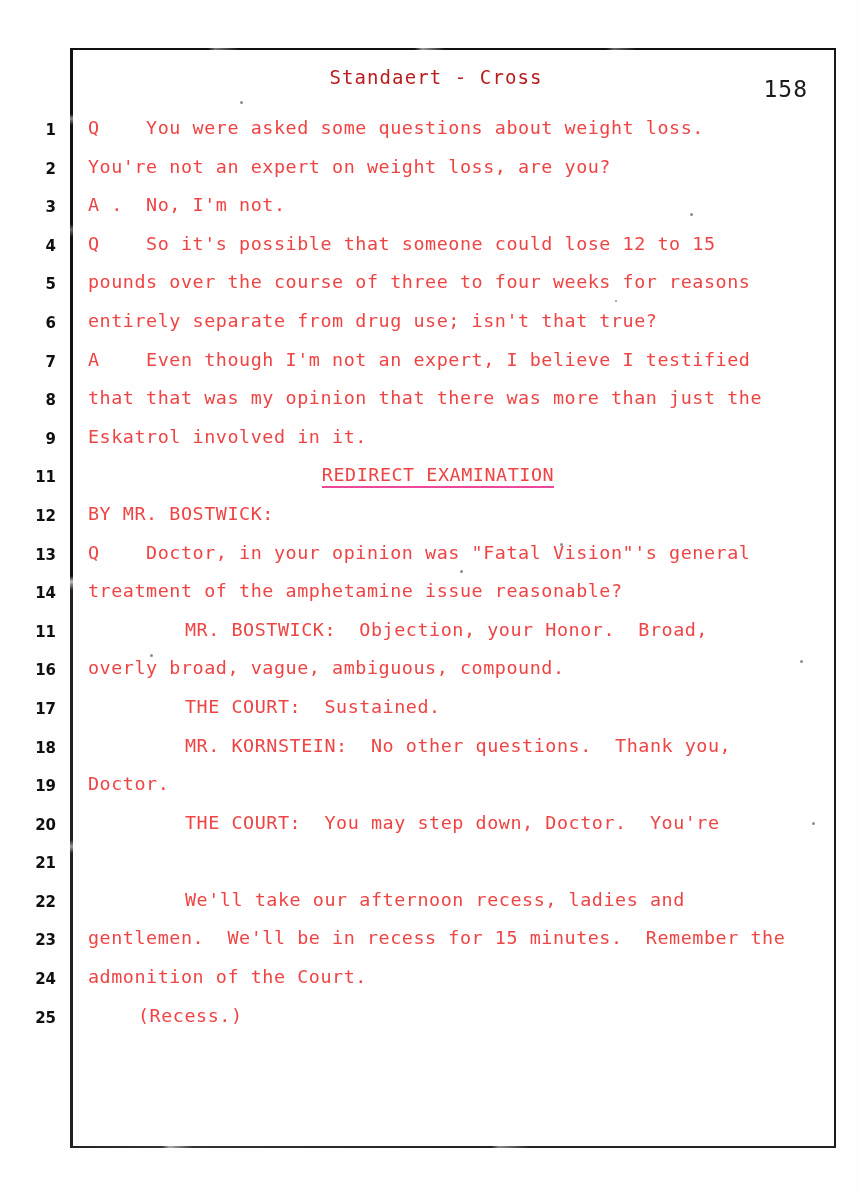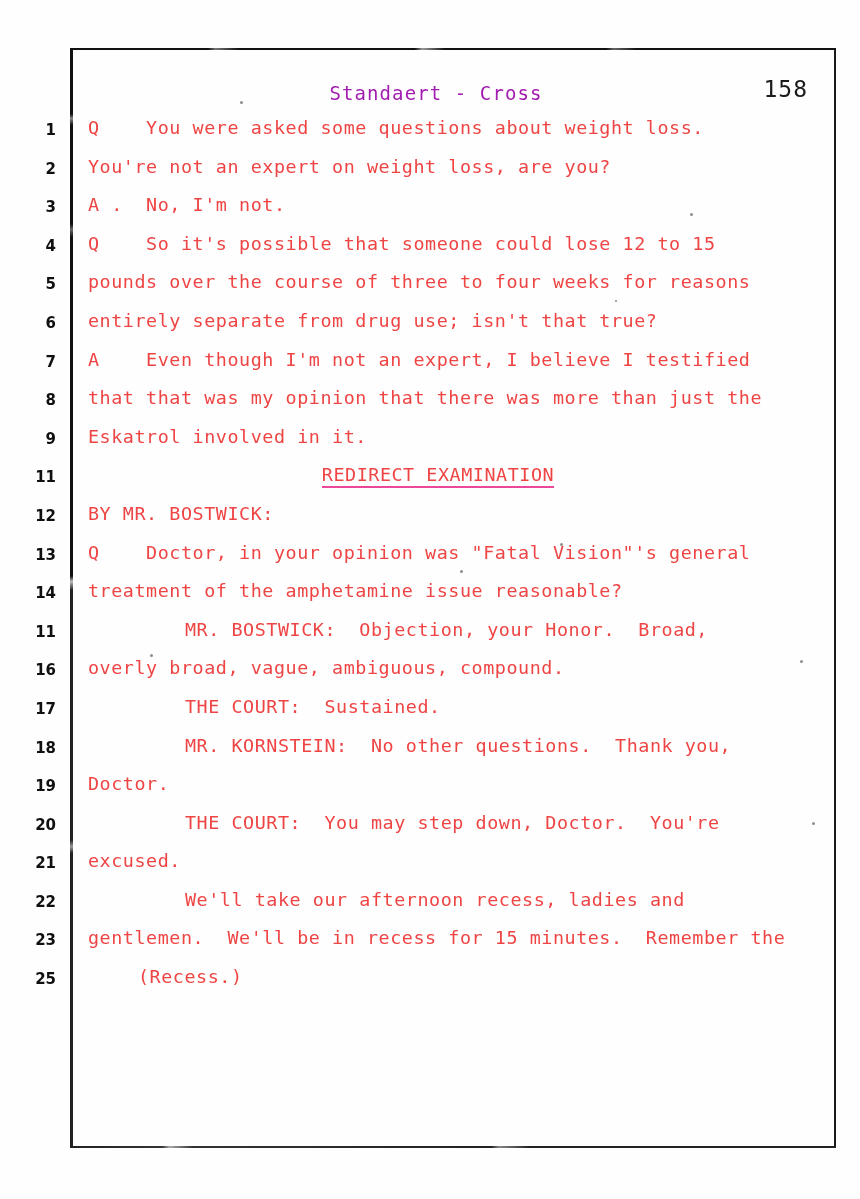--- a/index.html
+++ b/index.html
@@ -77,23 +77,22 @@
     height: 40px;
   }
   #header-title {
     position: absolute;
     left: 0;
     right: 0;
     top: 6px;
     text-align: center;
     font-size: 19px;
     letter-spacing: 1.1px;
-    color: #a21caf;
+    color: #b91c1c;
     text-indent: -34px;
-    margin-top: 16px;
   }
   #page-number {
     position: absolute;
     right: 28px;
     top: 16px;
     font-size: 23px;
     letter-spacing: 1px;
     color: #1b1b1b;
   }
 
@@ -234,29 +233,32 @@
       <div class="line-row">
         <div class="line-no">19</div>
         <div class="line-text">Doctor.</div>
       </div>
       <div class="line-row">
         <div class="line-no">20</div>
         <div class="line-text indent-speaker">THE COURT:  You may step down, Doctor.  You're</div>
       </div>
       <div class="line-row">
         <div class="line-no">21</div>
-        <div class="line-text">excused.</div>
       </div>
       <div class="line-row">
         <div class="line-no">22</div>
         <div class="line-text indent-speaker">We'll take our afternoon recess, ladies and</div>
       </div>
       <div class="line-row">
         <div class="line-no">23</div>
         <div class="line-text">gentlemen.  We'll be in recess for 15 minutes.  Remember the</div>
+      </div>
+      <div class="line-row">
+        <div class="line-no">24</div>
+        <div class="line-text">admonition of the Court.</div>
       </div>
       <div class="line-row">
         <div class="line-no">25</div>
         <div class="line-text indent-small">(Recess.)</div>
       </div>
     </div>
 
   <div class="speck" style="left:240px;top:101px;width:3px;height:3px;"></div>
   <div class="speck" style="left:690px;top:213px;width:3px;height:3px;"></div>
   <div class="speck" style="left:460px;top:570px;width:3px;height:3px;"></div>

